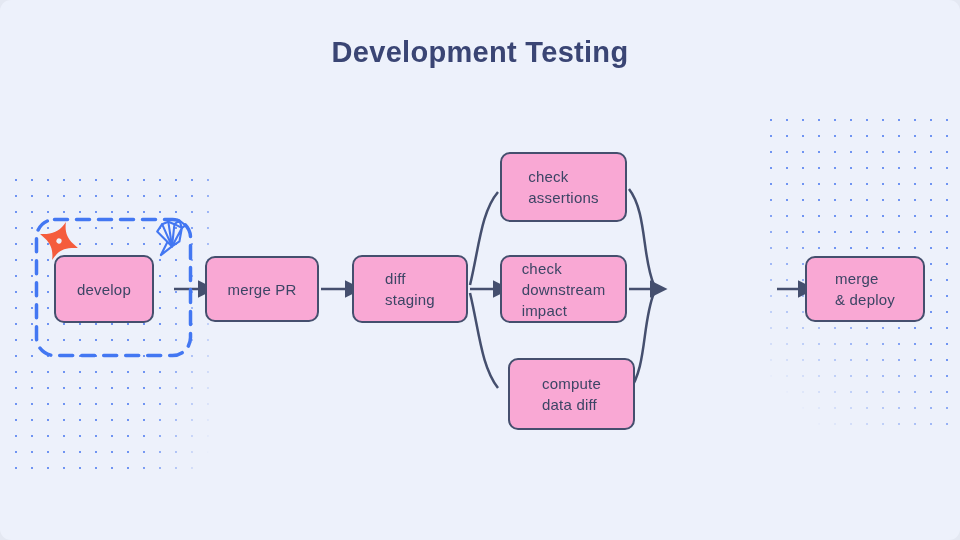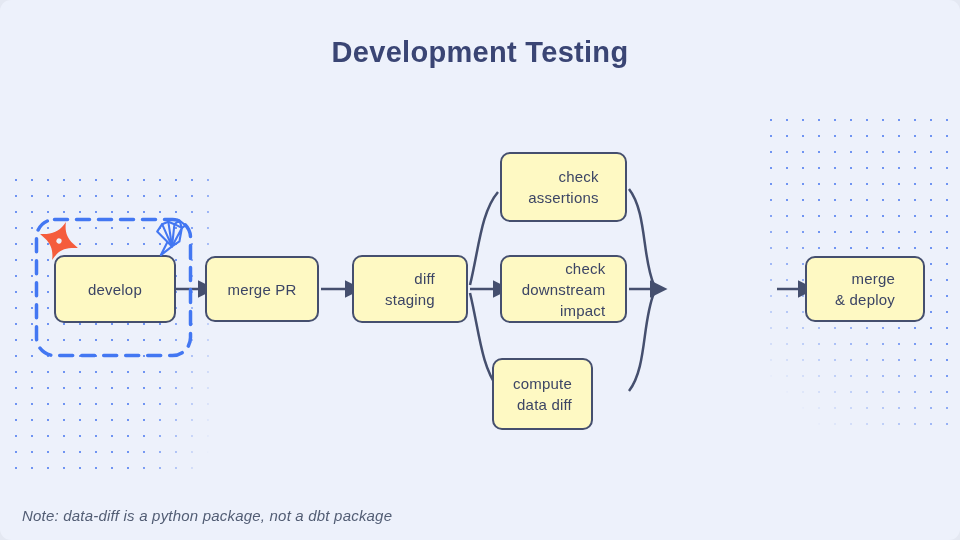--- a/index.html
+++ b/index.html
@@ -26,31 +26,31 @@
     mask-image: linear-gradient(100deg, #000 68%, transparent 94%);
   }
   .dots-right {
     left:763px; top:112px; width:197px; height:326px;
     -webkit-mask-image: linear-gradient(225deg, #000 50%, transparent 88%);
     mask-image: linear-gradient(225deg, #000 50%, transparent 88%);
   }
   
   .node {
     position:absolute; box-sizing:border-box;
-    background:#fef9c3; border:2.5px solid #454f6e; border-radius:10px;
+    background:#f9a8d4; border:2.5px solid #454f6e; border-radius:10px;
     display:flex; align-items:center; justify-content:center;
-    text-align:right; color:#3c4565; font-size:15px; font-weight:500;
+    text-align:left; color:#3c4565; font-size:15px; font-weight:500;
     line-height:1.4; white-space:pre-line; letter-spacing:.2px;
   }
-  #n-develop        { left:54px;  top:255px; width:122px; height:68px; }
+  #n-develop        { left:54px;  top:255px; width:100px; height:68px; }
   #n-open-pr        { left:205px; top:256px; width:114px; height:66px; }
   #n-build-staging  { left:352px; top:255px; width:116px; height:68px; }
   #n-check-assertions        { left:500px; top:152px; width:127px; height:70px; }
   #n-check-downstream-impact { left:500px; top:255px; width:127px; height:68px; }
-  #n-compute-data-diff       { left:492px; top:358px; width:101px; height:72px; }
+  #n-compute-data-diff       { left:508px; top:358px; width:127px; height:72px; }
   #n-review         { left:657px; top:256px; width:118px; height:66px; }
   #n-merge-deploy   { left:805px; top:256px; width:120px; height:66px; }
 
   .overlay { position:absolute; left:0; top:0; pointer-events:none; }
   .note {
     position:absolute; left:22px; top:507px;
     font-size:15px; font-style:italic; color:#525d74; letter-spacing:.2px;
   }
 </style>
 </head>
@@ -111,14 +111,13 @@
       <path d="M16 23 L8 5 M16 23 L13 3"></path>
 
       <path d="M18 5 L22 2 L24 8 L18 5"></path>
       <path d="M22 2 L27 6 L24 8"></path>
 
       <path d="M16 23 L24 8 L22 19 Z"></path>
       <path d="M16 23 L7 30 L12 20"></path>
     </g>
   </svg>
 
-  <div class="note">Note: data-diff is a python package, not a dbt package</div>
 </div>
 
 </body></html>

